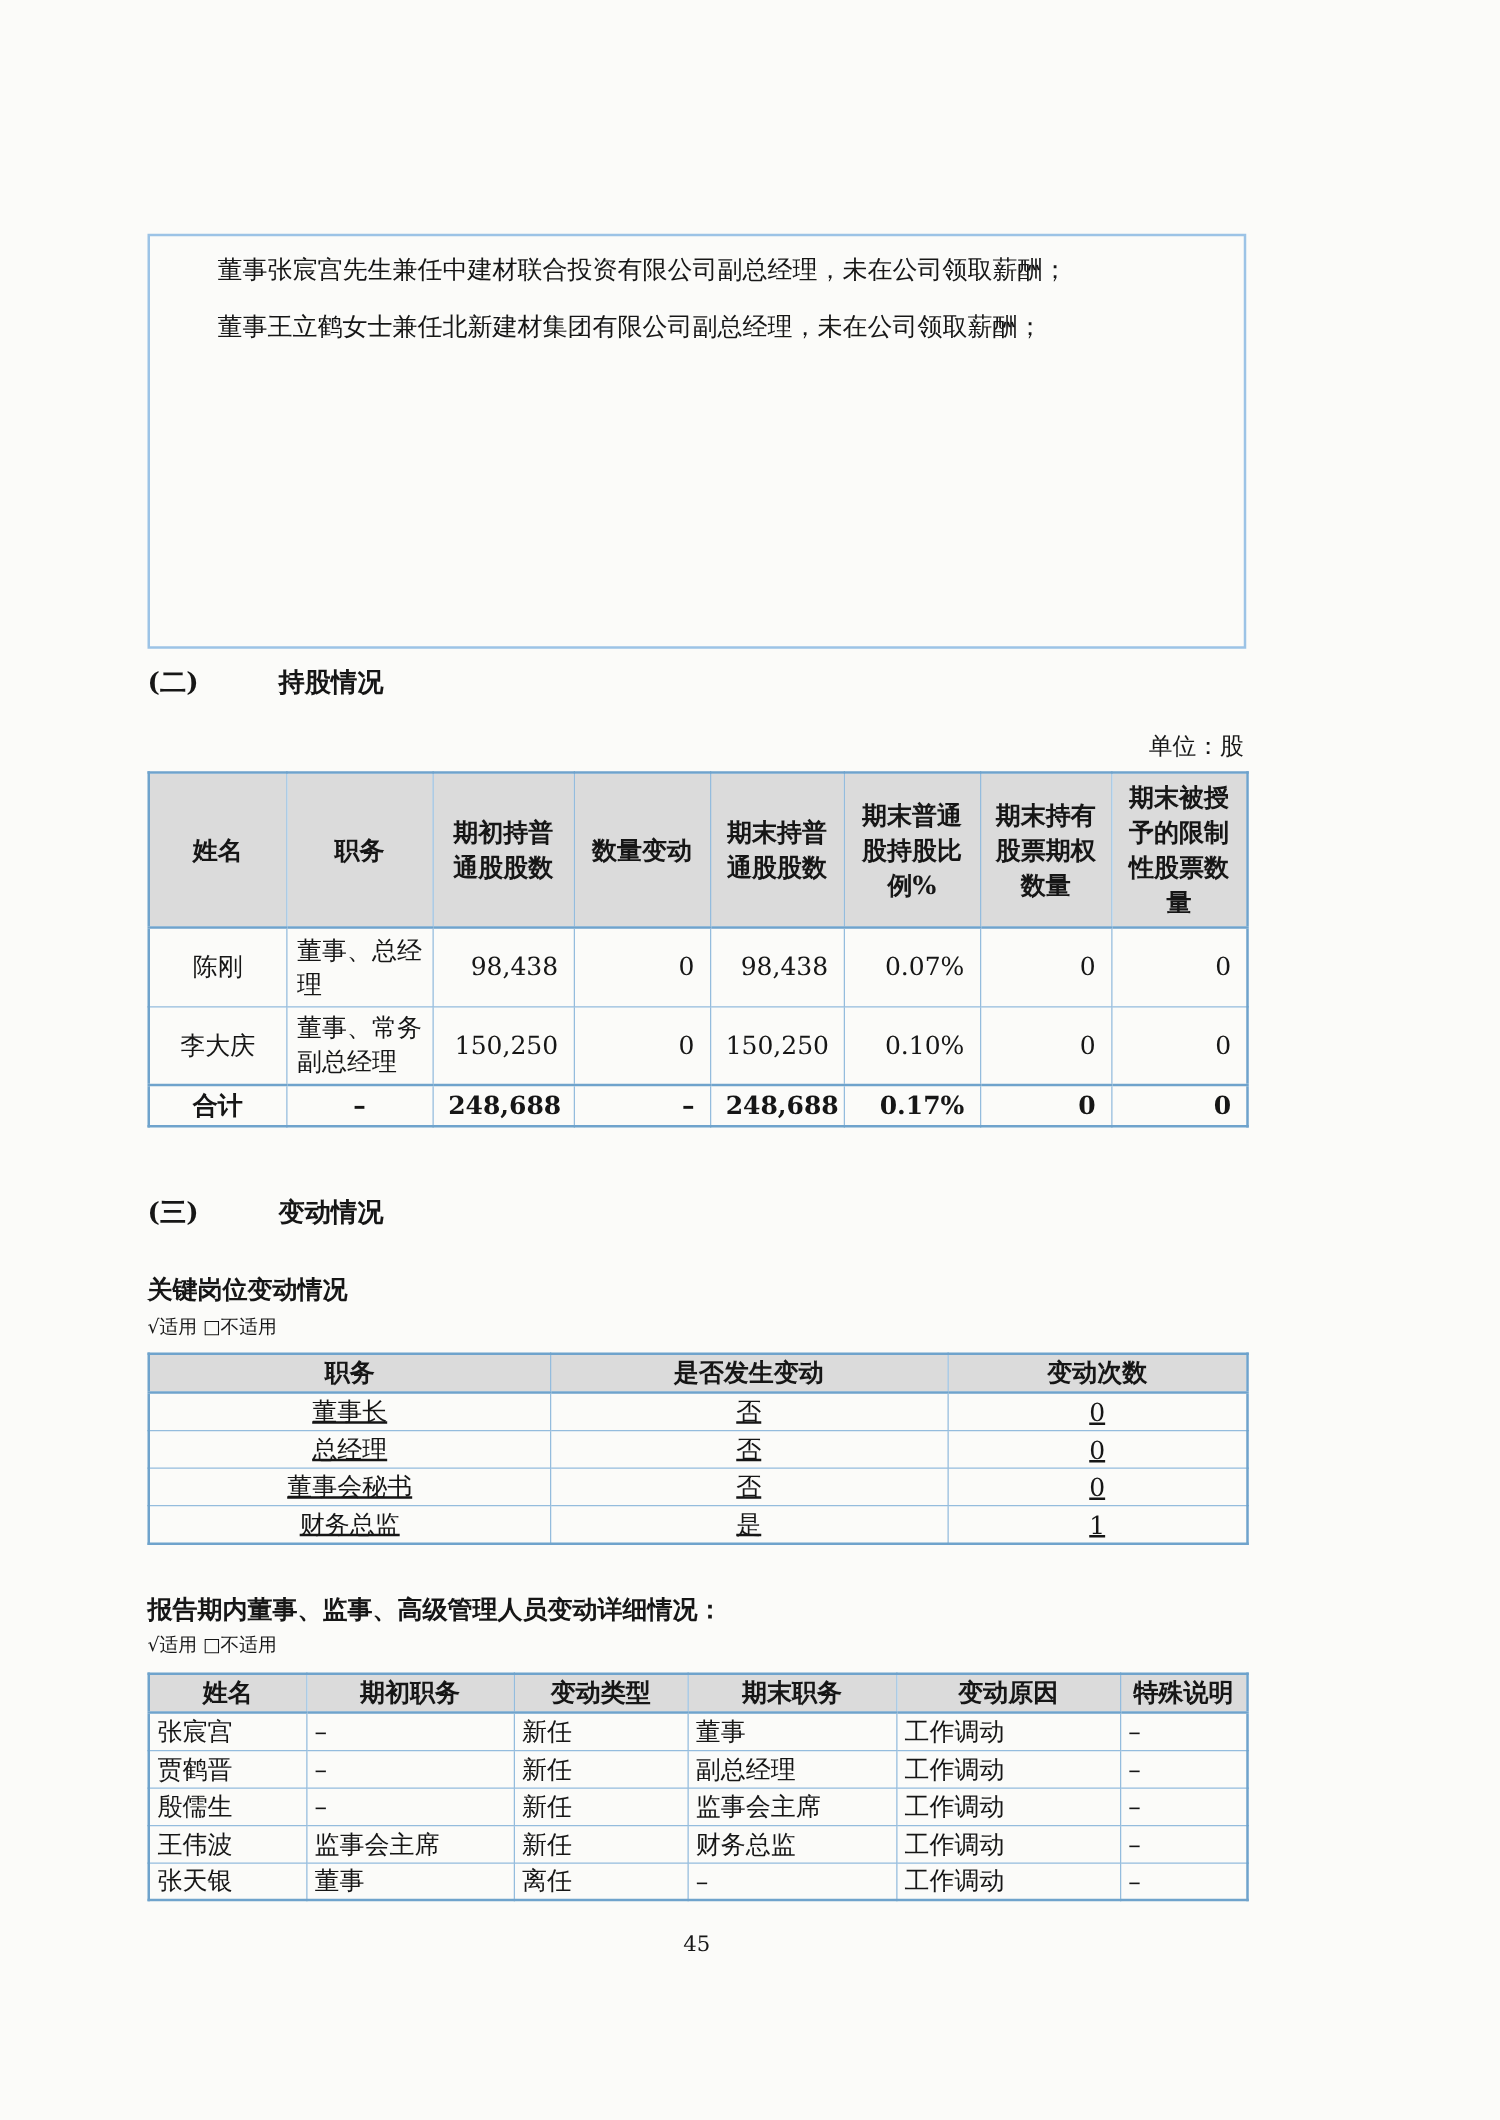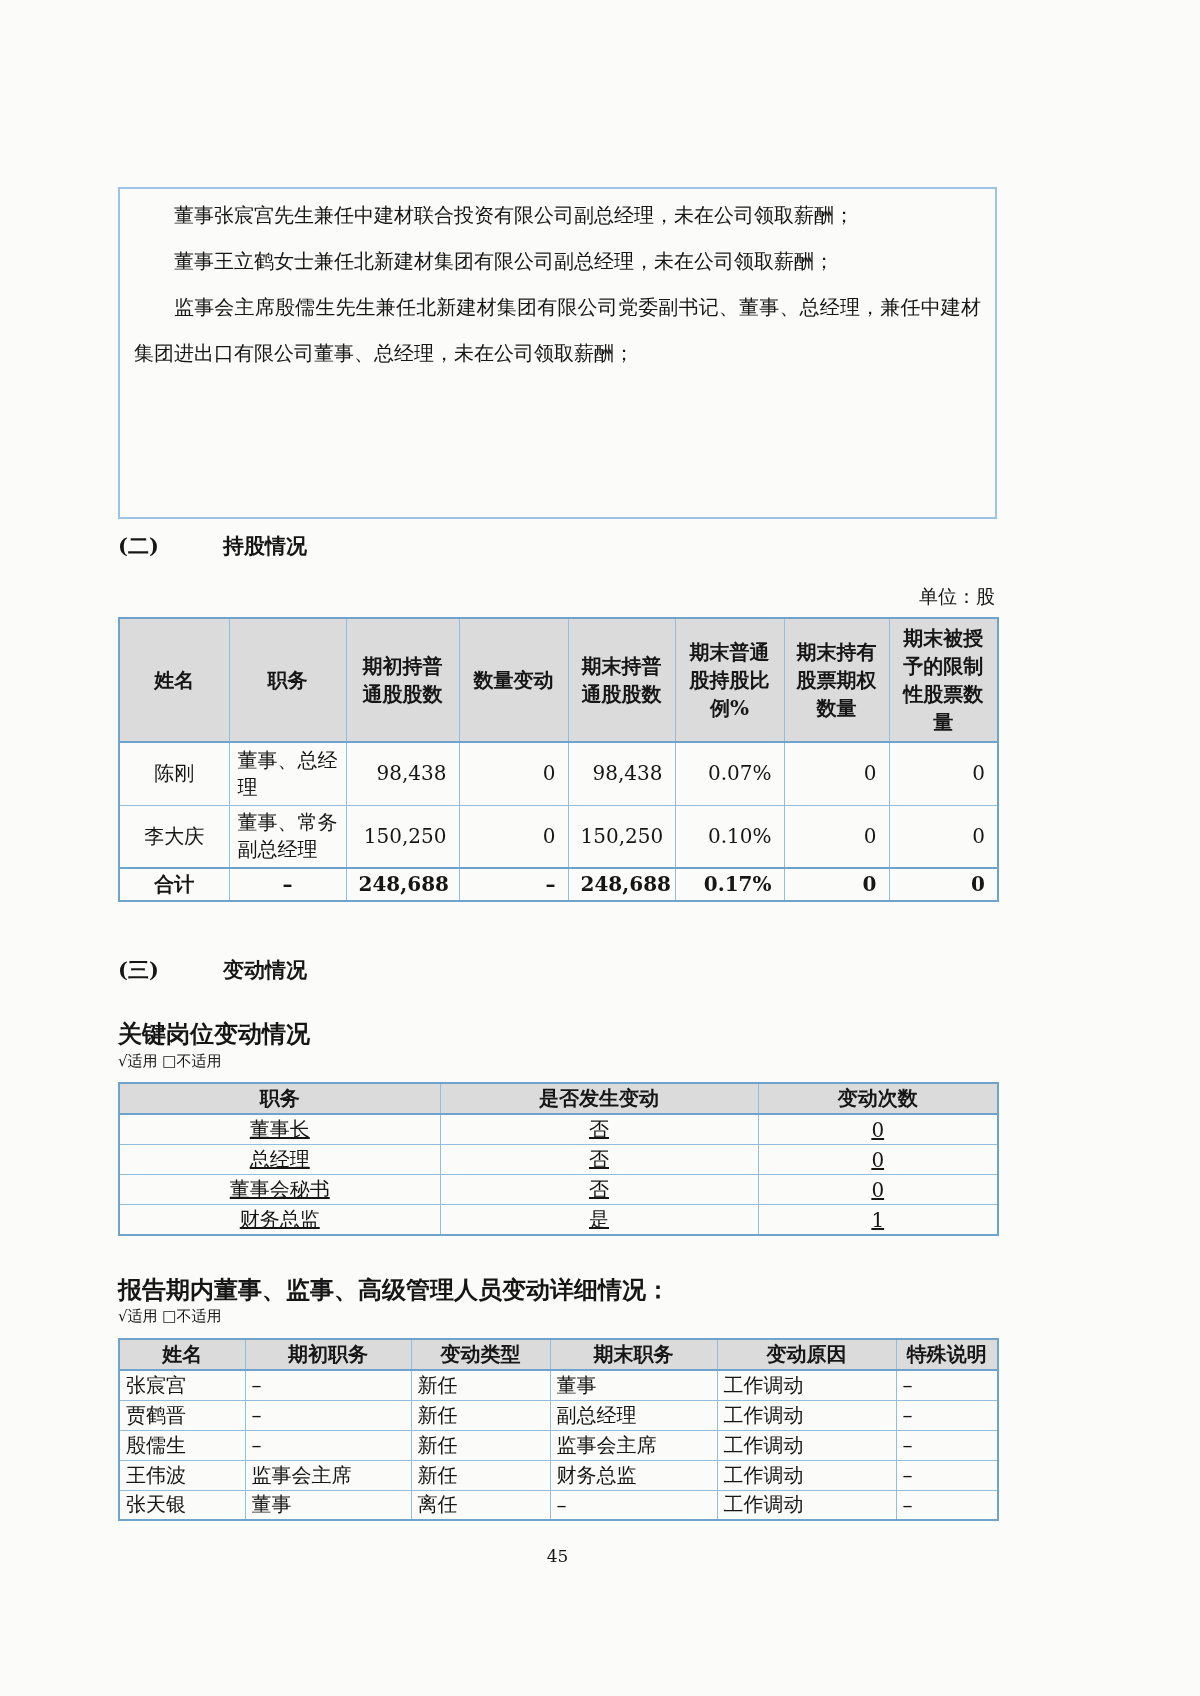--- a/index.html
+++ b/index.html
@@ -33,21 +33,21 @@
   }
 
   
   .sec-heading{position:absolute;left:0;font-weight:bold;font-size:21px;white-space:nowrap;}
   .sec-heading .sec-title{margin-left:64px;}
   .h2{top:532px;}
   .h3{top:956px;}
 
   .unit-label{position:absolute;right:2px;top:584px;font-size:19px;}
 
-  .sub-heading{position:absolute;left:0;font-weight:bold;font-size:24px;white-space:nowrap;}
+  .sub-heading{position:absolute;left:0;font-weight:bold;font-size:20px;white-space:nowrap;}
   .sub1{top:1018px;}
   .sub2{top:1274px;}
   .applicability{position:absolute;left:0;font-size:15px;white-space:nowrap;}
   .app1{top:1052px;}
   .app2{top:1307px;}
 
   
   table{border-collapse:collapse;table-layout:fixed;position:absolute;left:0;width:879px;
         border:2px solid var(--table-border);font-size:20px;}
   th,td{border:1px solid var(--table-border-light);overflow:hidden;}
@@ -82,21 +82,20 @@
   .page-number{position:absolute;left:0;top:1546px;width:879px;text-align:center;font-size:17px;}
 </style>
 </head>
 <body>
 
 <div class="content">
 
   <div class="intro-box">
     <p>董事张宸宫先生兼任中建材联合投资有限公司副总经理，未在公司领取薪酬；</p>
     <p>董事王立鹤女士兼任北新建材集团有限公司副总经理，未在公司领取薪酬；</p>
-    <p>监事会主席殷儒生先生兼任北新建材集团有限公司党委副书记、董事、总经理，兼任中建材集团进出口有限公司董事、总经理，未在公司领取薪酬；</p>
   </div>
 
   <div class="sec-heading h2">
     <span>(二)</span><span class="sec-title">持股情况</span>
   </div>
 
   <div class="unit-label">单位：股</div>
 
   <table class="t1">
     <colgroup>

